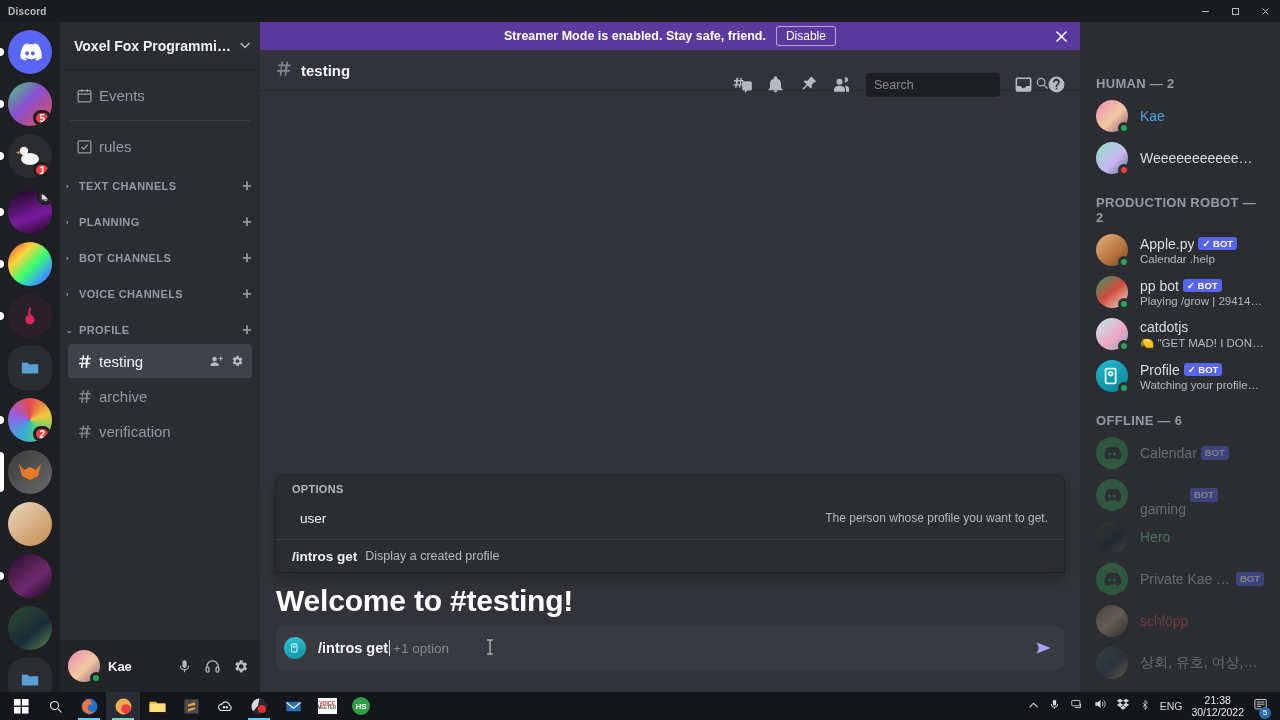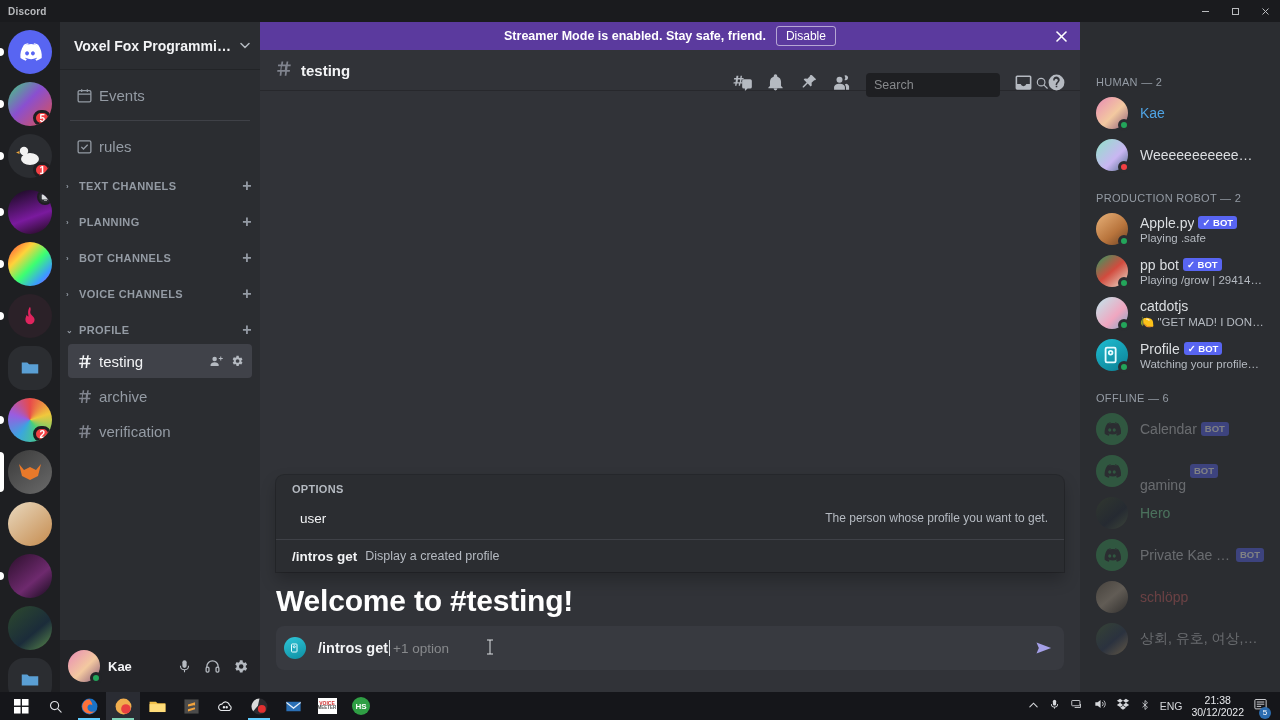--- a/index.html
+++ b/index.html
@@ -127,21 +127,21 @@
   .banner-close {
     position: absolute; right: 10px; top: 50%; transform: translateY(-50%);
     color: #fff; font-size: 15px; width: 18px; height: 18px;
     display: flex; align-items: center; justify-content: center;
   }
   .chan-header {
     height: 40px; flex: 0 0 40px; display: flex; align-items: center;
     padding: 0 8px 0 14px; box-shadow: 0 1px 0 rgba(0,0,0,.2); position: relative; z-index: 5;
   }
   .chan-title { color: #f2f3f5; font-size: 15px; font-weight: bold; margin-left: 8px; }
-  .hdr-tools { margin-left: auto; display: flex; align-items: flex-start; gap: 14px; padding-right: 6px; margin-top: 29px; }
+  .hdr-tools { margin-left: auto; display: flex; align-items: center; gap: 14px; padding-right: 6px; margin-top: 29px; }
   .tool { color: #b5bac1; display: flex; align-items: center; justify-content: center; }
   .searchbox {
     width: 134px; height: 24px; background: #1e1f22; border-radius: 4px;
     display: flex; align-items: center; padding: 0 6px 0 8px;
   }
   .searchbox input {
     flex: 1; background: transparent; border: none; outline: none;
     color: #dbdee1; font-size: 12.5px; font-family: "Liberation Sans", sans-serif;
   }
   .searchbox input::placeholder { color: #87898c; }
@@ -191,21 +191,21 @@
   .caret { display: inline-block; width: 1px; height: 16px; background: #dbdee1;
            vertical-align: -3px; margin: 0 1px; }
   .opt-hint { color: #87898c; font-size: 13.5px; margin-left: 2px; }
   .text-cursor { position: absolute; left: 210px; top: 13px; color: #dbdee1; font-size: 14px; }
   .send-btn { margin-left: auto; color: #a5a0e8; font-size: 18px; display: flex; align-items: center; }
 
   
   .members { width: 200px; height: 670px; background: #2b2d31; overflow: hidden; padding-top: 38px; }
   .m-cat {
     padding: 16px 16px 4px 16px; color: #949ba4;
-    font-size: 11px; font-weight: normal; letter-spacing: .3px; text-transform: uppercase;
+    font-size: 13px; font-weight: bold; letter-spacing: .3px; text-transform: uppercase;
   }
   .m-row { height: 42px; margin: 0 8px; padding: 0 8px; border-radius: 4px;
            display: flex; align-items: center; }
   .m-av { width: 32px; height: 32px; border-radius: 50%; position: relative; flex: 0 0 32px; }
   .m-av-img { width: 32px; height: 32px; border-radius: 50%; overflow: hidden; }
   .m-dot {
     position: absolute; right: -2px; bottom: -2px; width: 12px; height: 12px;
     border-radius: 50%; border: 3px solid #2b2d31;
   }
   .m-dot.online { background: #23a55a; }
@@ -640,21 +640,21 @@
       <div class="m-row">
         <div class="m-av">
           <div class="m-av-img av-grad-3"></div>
           <span class="m-dot online"></span>
         </div>
         <div class="m-info">
           <div class="m-name-line">
             <span class="m-name" style="color: rgb(219, 222, 225);">Apple.py</span>
             <span class="bot-tag">✓ BOT</span>
           </div>
-          <div class="m-status">Playing .safe</div>
+          <div class="m-status">Calendar .help</div>
         </div>
       </div>
       <div class="m-row">
         <div class="m-av">
           <div class="m-av-img av-grad-4"></div>
           <span class="m-dot online"></span>
         </div>
         <div class="m-info">
           <div class="m-name-line">
             <span class="m-name" style="color: rgb(219, 222, 225);">pp bot</span>

